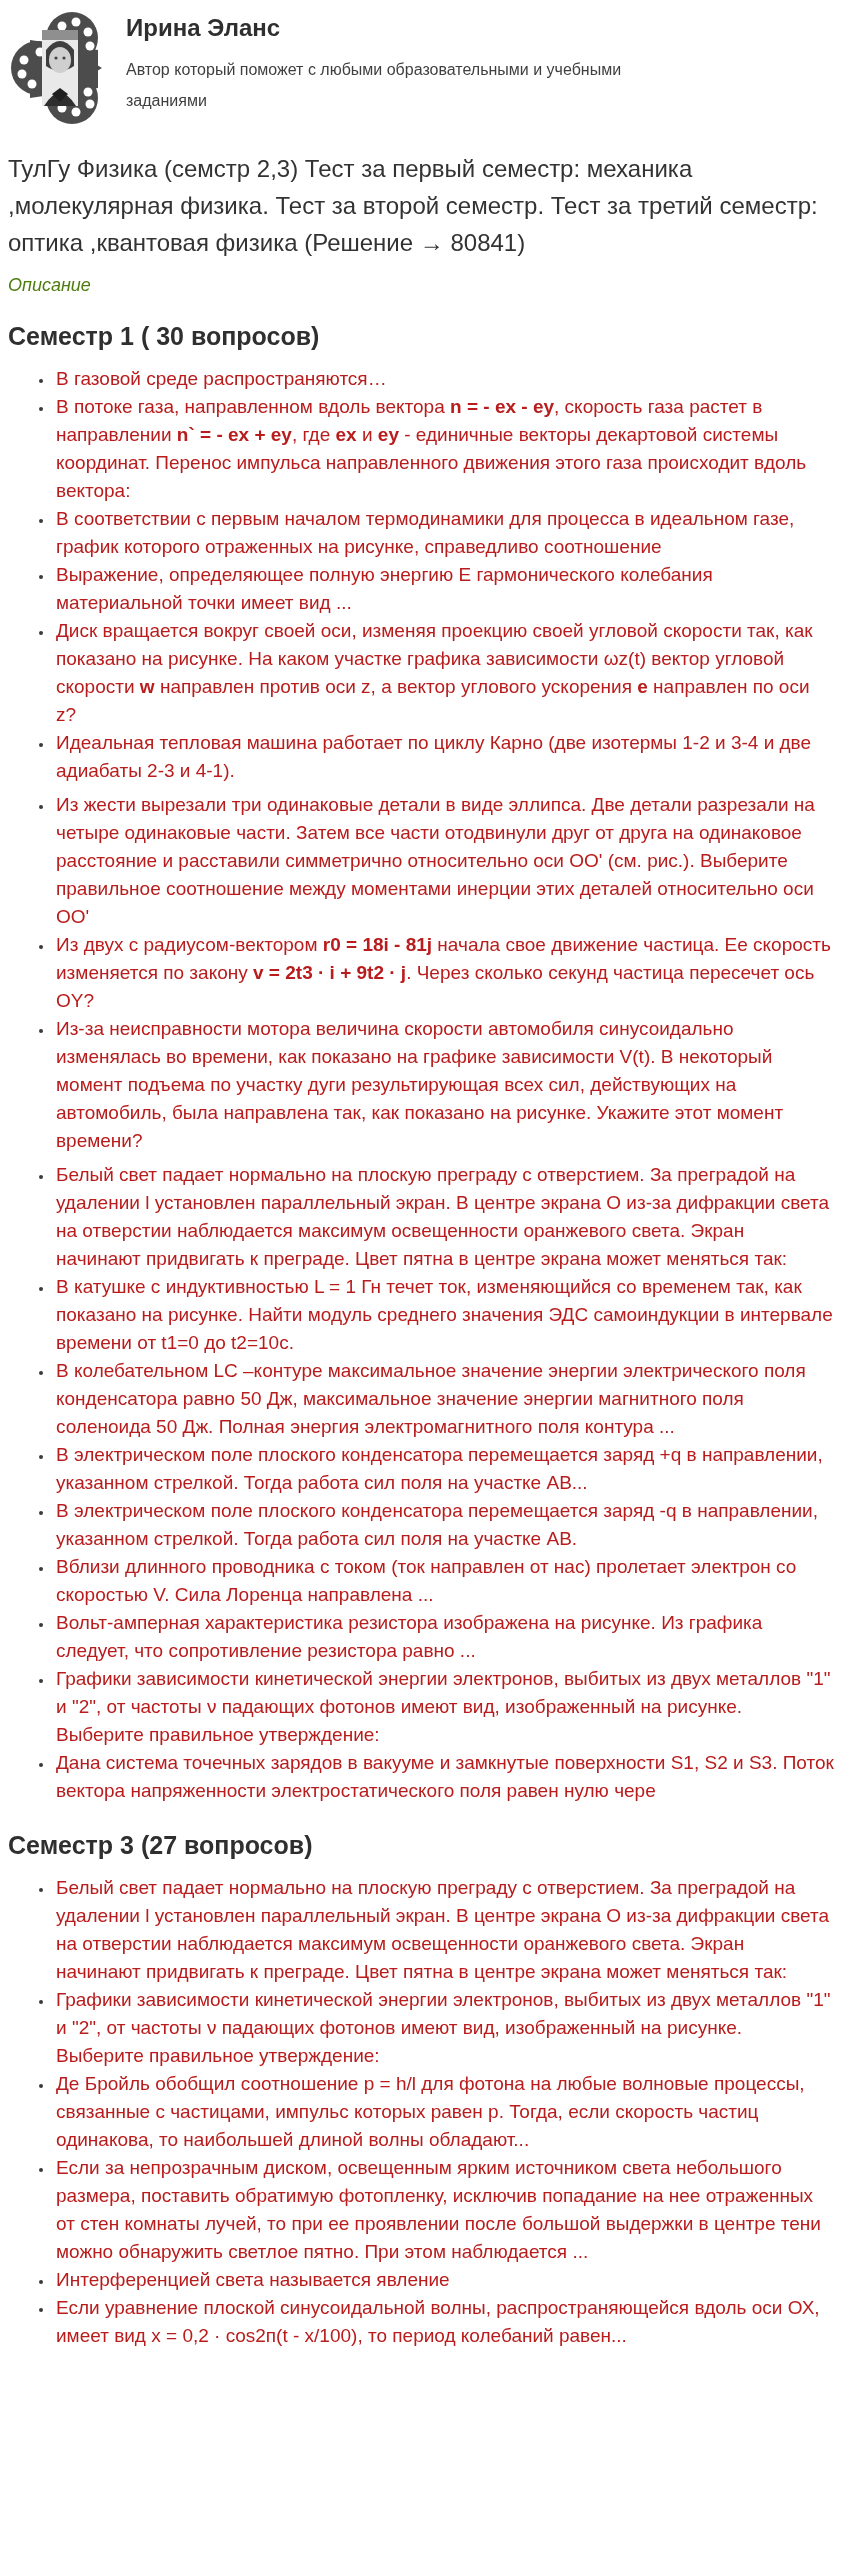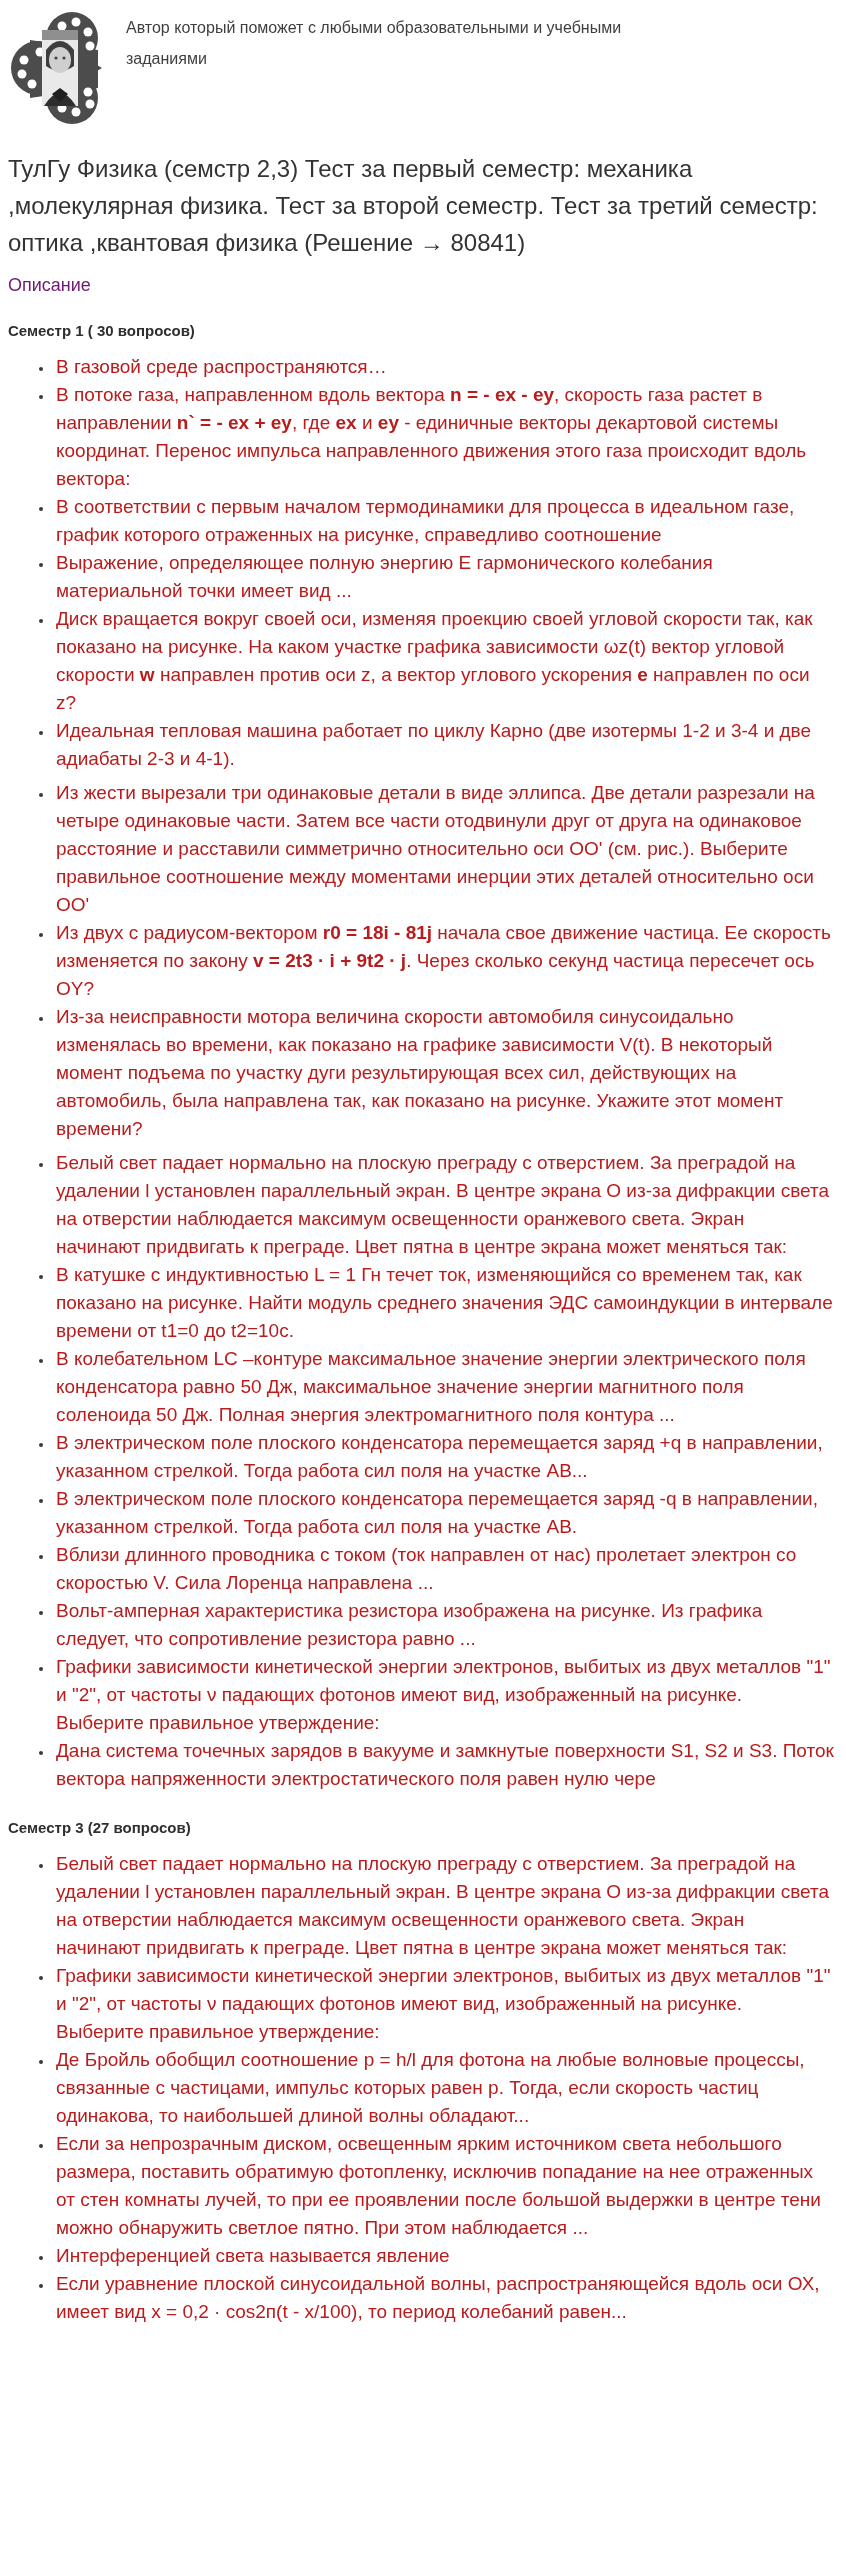--- a/index.html
+++ b/index.html
@@ -16,25 +16,25 @@
   .avatar-wrap { width: 100px; height: 114px; flex: 0 0 auto; margin-left: 2px; }
   .profile-text { margin-left: 16px; padding-top: 2px; }
   .profile-name { font-size: 24px; font-weight: 700; color: #2f2f2f; margin: 2px 0 12px 0; }
   .profile-desc { font-size: 16px; line-height: 31px; color: #3f3f3f; max-width: 560px; }
 
   
   .page-title {
     font-size: 24px; font-weight: 400; line-height: 37px;
     color: #333333; margin: 18px 0 14px 0; max-width: 819px;
   }
-  .desc-label { font-size: 18px; color: #701a75; margin: 0 0 18px 0; }
+  .desc-label { font-size: 18px; color: #4d7c0f; margin: 0 0 18px 0; font-style: italic; }
 
   
   .content h2.section-heading {
-    font-size: 15px; font-weight: 700; color: #2f2f2f;
+    font-size: 25px; font-weight: 700; color: #2f2f2f;
     margin: 26px 0 14px 0;
   }
   .content p.plain-para {
     font-size: 18px; line-height: 28px; margin: 26px 0 14px 0; max-width: 811px;
   }
   .content ul.question-list {
     margin: 0 0 6px 0; padding: 0 0 0 46px; max-width: 799px;
   }
   .content ul.question-list li {
     font-size: 19px; line-height: 28px; color: #b91c1c;
@@ -82,20 +82,21 @@
           <path d="M36 40 Q50 22 64 40 L64 56 Q50 66 36 56 Z" fill="#3e3e3e"></path>
           <ellipse cx="50" cy="50" rx="11" ry="13" fill="#cfcfcf"></ellipse>
           <circle cx="46" cy="48" r="1.6" fill="#444"></circle>
           <circle cx="54" cy="48" r="1.6" fill="#444"></circle>
           <path d="M34 96 Q50 70 66 96 Z" fill="#2e2e2e"></path>
           <path d="M42 84 L50 78 L58 84 L50 92 Z" fill="#1f1f1f"></path>
         </g>
       </svg>
     </div>
     <div class="profile-text">
+      <div class="profile-name">Ирина Эланс</div>
       <div class="profile-desc">Автор который поможет с любыми образовательными и учебными заданиями</div>
     </div>
   </div>
 
   <h1 class="page-title">ТулГу Физика (семстр 2,3) Тест за первый семестр: механика ,молекулярная физика. Тест за второй семестр. Тест за третий семестр: оптика ,квантовая физика (Решение → 80841)</h1>
 
   <div class="desc-label">Описание</div>
 
   <div class="content">
       <h2 class="section-heading">Семестр 1 ( 30 вопросов)</h2>

